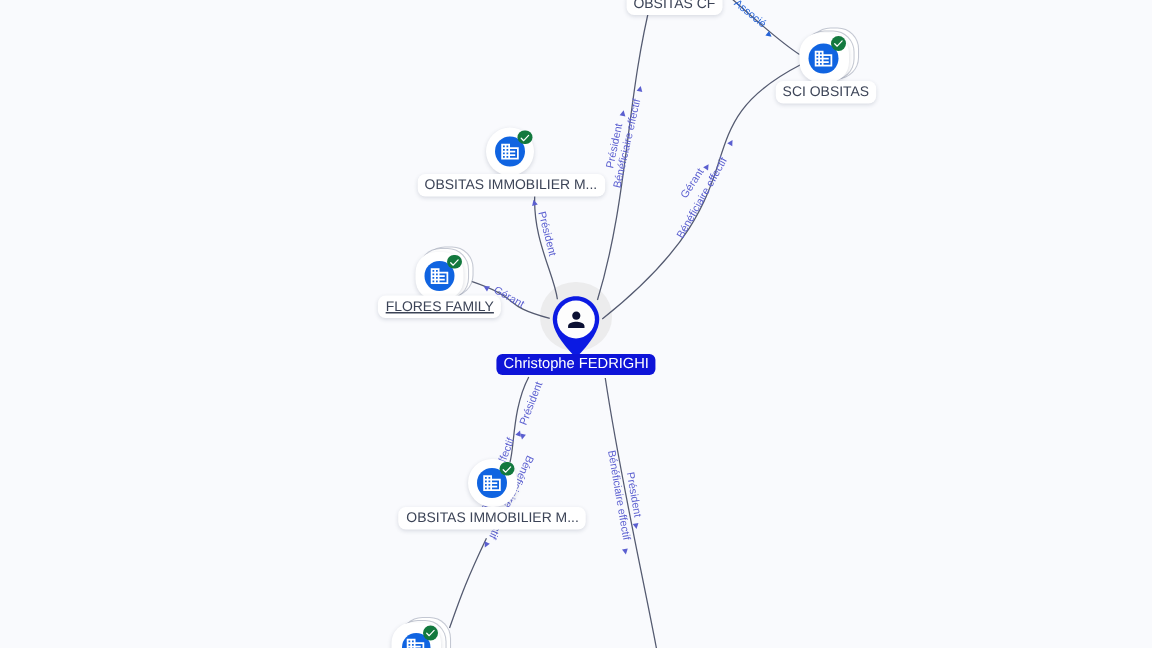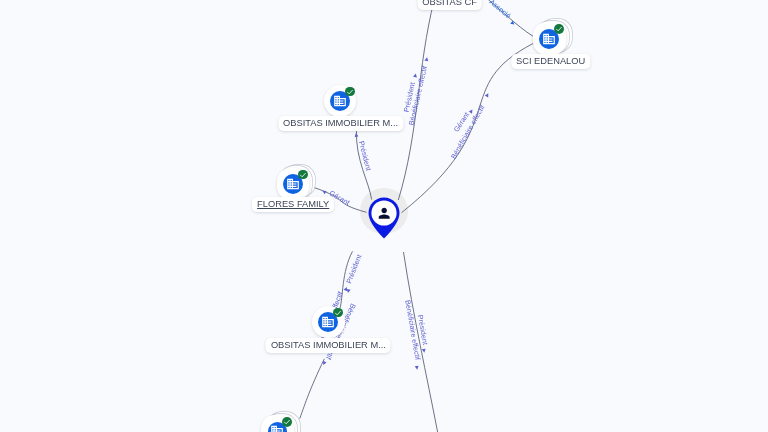--- a/index.html
+++ b/index.html
@@ -105,21 +105,21 @@
           <svg width="14" height="14" viewBox="0 0 24 24">
             <path fill="#ffffff" d="M12 7V3H2v18h20V7H12zM6 19H4v-2h2v2zm0-4H4v-2h2v2zm0-4H4V9h2v2zm0-4H4V5h2v2zm4 12H8v-2h2v2zm0-4H8v-2h2v2zm0-4H8V9h2v2zm0-4H8V5h2v2zm10 12h-8v-2h6v-2h-6v-2h6v-2h-6V9h8v10z"></path>
           </svg>
         </div>
         <div style="position: absolute; left: 34.95px; top: 15.55px; width: 9.9px; height: 9.9px; border-radius: 50%; background: rgb(19, 121, 62); display: flex; align-items: center; justify-content: center;">
           <svg width="9.9" height="9.9" viewBox="0 0 24 24">
             <path fill="none" stroke="#ffffff" stroke-width="2.0" stroke-linecap="round" stroke-linejoin="round" d="M6 12.5l4 4 8-8.5"></path>
           </svg>
         </div>
       </div>
-      <div class="nlabel" style="left: 550.6px; top: 53.7px;">SCI EDENALOU</div>
+      <div class="nlabel" style="left: 550.6px; top: 53.7px;">SCI OBSITAS</div>
       <div style="position: absolute; left: 310.2px; top: 71px; width: 60px; height: 60px;">
         <div style="position: absolute; left: 13.8px; top: 13.8px; width: 32.4px; height: 32.4px; border-radius: 50%; background: rgb(255, 255, 255); box-shadow: rgba(60, 70, 95, 0.2) 0px 1px 3px;"></div>
         <div style="position: absolute; left: 20.05px; top: 20.05px; width: 19.9px; height: 19.9px; border-radius: 50%; background: rgb(16, 100, 225); display: flex; align-items: center; justify-content: center;">
           <svg width="14" height="14" viewBox="0 0 24 24">
             <path fill="#ffffff" d="M12 7V3H2v18h20V7H12zM6 19H4v-2h2v2zm0-4H4v-2h2v2zm0-4H4V9h2v2zm0-4H4V5h2v2zm4 12H8v-2h2v2zm0-4H8v-2h2v2zm0-4H8V9h2v2zm0-4H8V5h2v2zm10 12h-8v-2h6v-2h-6v-2h6v-2h-6V9h8v10z"></path>
           </svg>
         </div>
         <div style="position: absolute; left: 34.95px; top: 15.55px; width: 9.9px; height: 9.9px; border-radius: 50%; background: rgb(19, 121, 62); display: flex; align-items: center; justify-content: center;">
           <svg width="9.9" height="9.9" viewBox="0 0 24 24">
             <path fill="none" stroke="#ffffff" stroke-width="2.0" stroke-linecap="round" stroke-linejoin="round" d="M6 12.5l4 4 8-8.5"></path>
@@ -173,14 +173,15 @@
         </div>
       </div>
       <div style="position: absolute; left: 422px; top: 419px; width: 60px; height: 60px;"></div>
       <svg width="40" height="48" viewBox="0 0 40 48" style="position: absolute; left: 364px; top: 196.5px;">
         <path fill="#0b1ae3" d="M20 0.5 C11.44 0.5 4.5 7.44 4.5 16 C4.5 22.6 9.5 31 20 41.5 C30.5 31 35.5 22.6 35.5 16 C35.5 7.44 28.56 0.5 20 0.5 Z"></path>
         <circle cx="20" cy="16" r="12.6" fill="#fdfdfd"></circle>
       </svg>
       <div style="position: absolute; left: 375.8px; top: 204.5px; width: 16.4px; height: 16.4px;"><svg width="16.4" height="16.4" viewBox="0 0 24 24">
           <path fill="#0b1033" d="M12 12c2.21 0 4-1.79 4-4s-1.79-4-4-4-4 1.79-4 4 1.79 4 4 4zm0 2c-2.67 0-8 1.34-8 4v2h16v-2c0-2.66-5.33-4-8-4z"></path>
         </svg></div>
+      <div class="plabel" style="left: 384.2px; top: 236.3px;">Christophe FEDRIGHI</div>
     </div>
 </div>
 
 </body></html>

